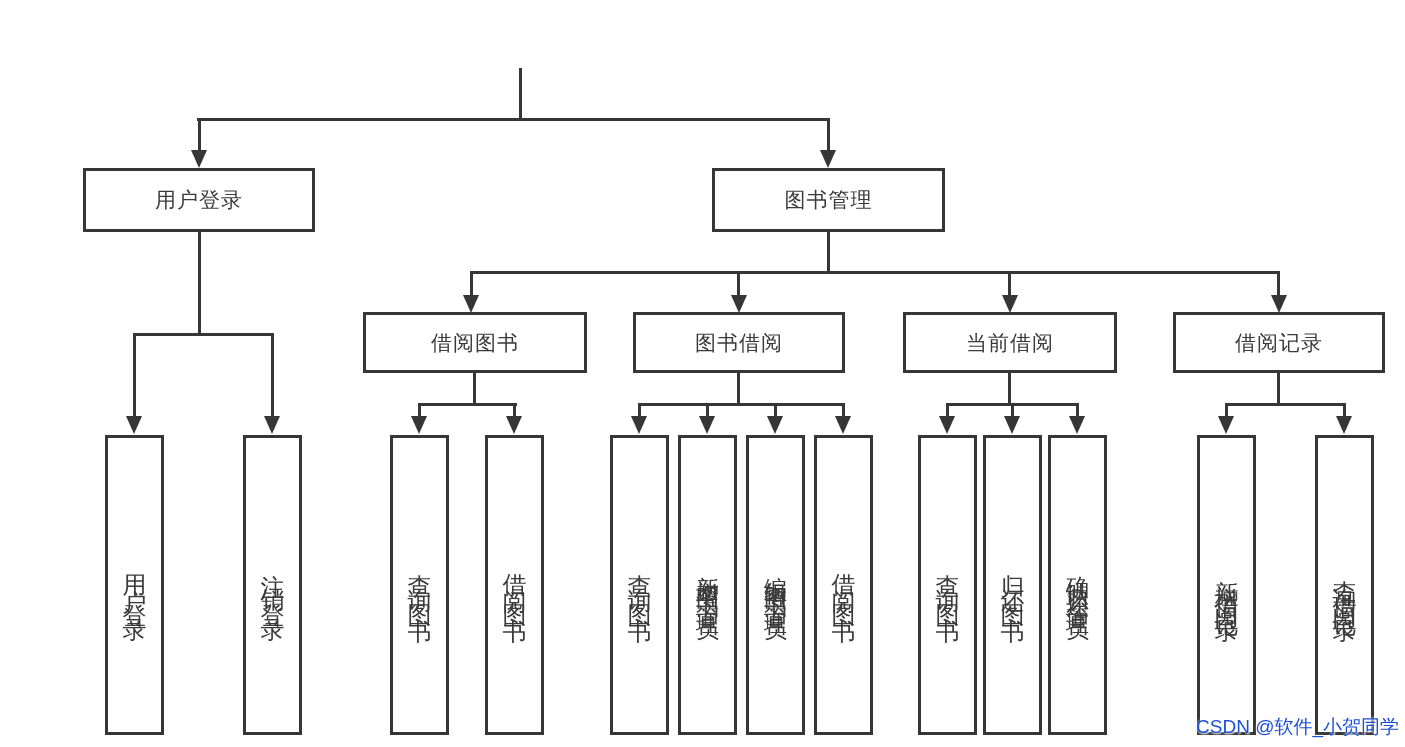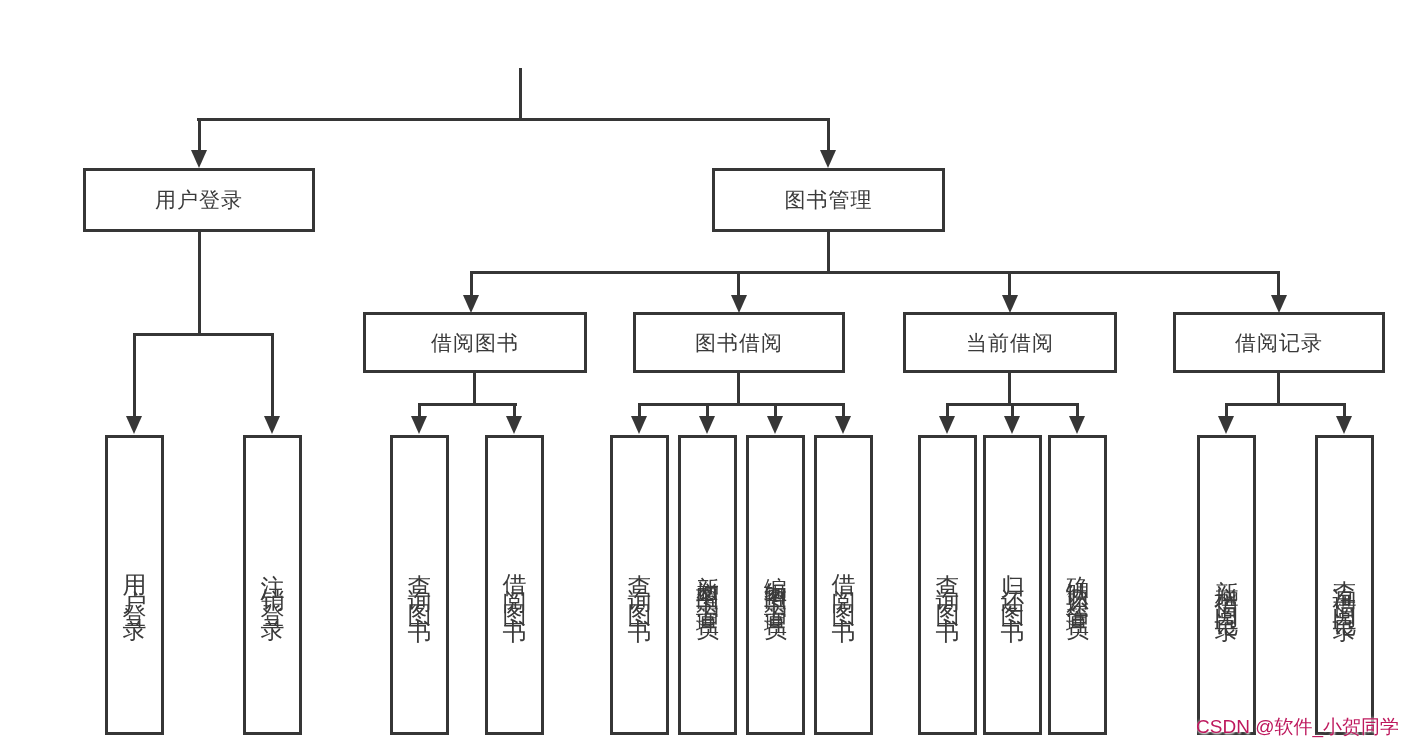--- a/index.html
+++ b/index.html
@@ -41,21 +41,21 @@
     position: absolute; width: 0; height: 0;
     border-left: 8px solid transparent;
     border-right: 8px solid transparent;
     border-top: 18px solid #363636;
   }
   .watermark {
     position: absolute;
     right: 6px;
     top: 714px;
     font-size: 19px;
-    color: #be185d;
+    color: #1d4ed8;
     text-shadow: 0 0 3px #ffffff, 1px 1px 2px #ffffff;
     z-index: 10;
     white-space: nowrap;
   }
 </style>
 </head>
 <body>
 
 <div id="canvas">
 

